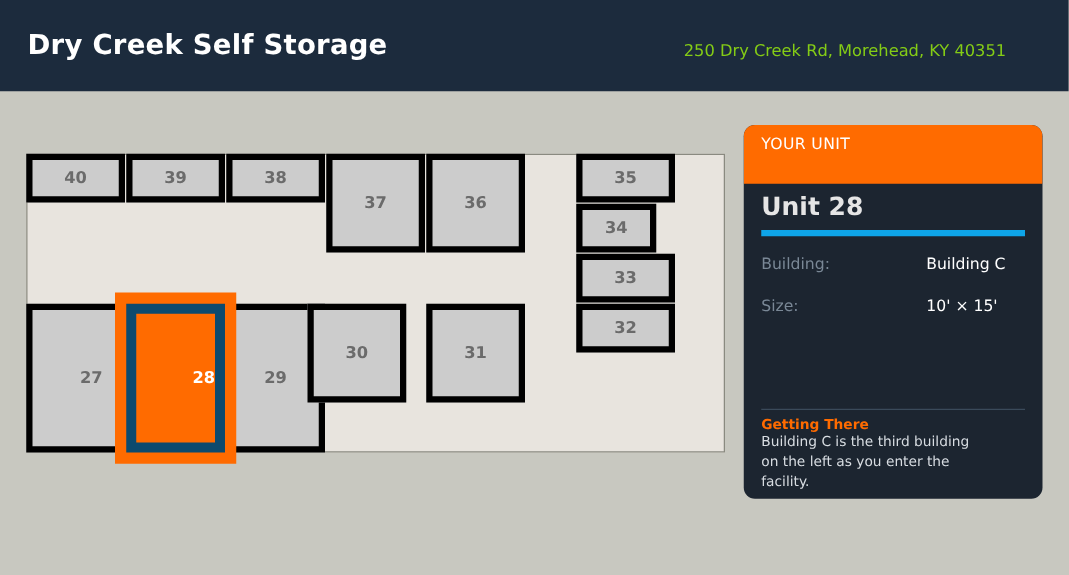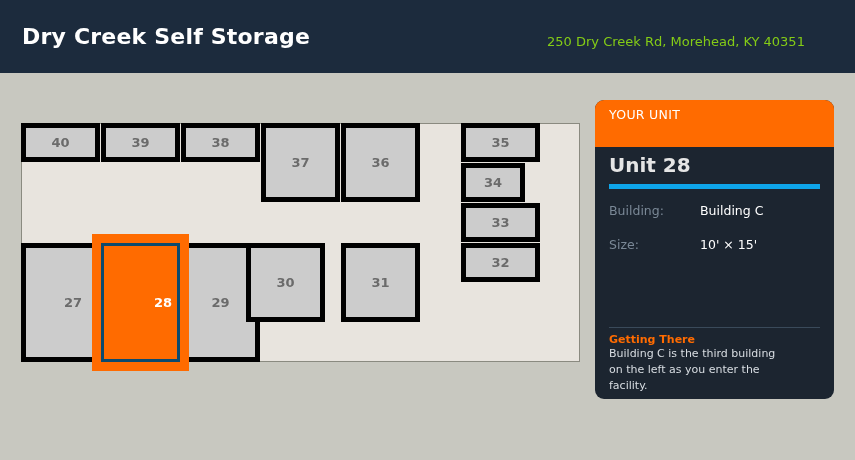--- a/index.html
+++ b/index.html
@@ -4,27 +4,27 @@
 <style>
   * { box-sizing: border-box; margin: 0; padding: 0; }
   html, body { width: 855px; height: 460px; overflow: hidden; }
   body { background: #c8c8c0; font-family: "DejaVu Sans", sans-serif; position: relative; }
   .header { position: absolute; left: 0; top: 0; width: 855px; height: 73px; background: #1c2b3d; }
   .title { position: absolute; left: 22px; top: 24px; color: #ffffff; font-size: 22px; font-weight: bold; letter-spacing: 0.2px; }
   .address { position: absolute; left: 547px; top: 34px; color: #84cc16; font-size: 13px; }
   .map { position: absolute; left: 21px; top: 123px; width: 559px; height: 239px; background: #e8e4de; border: 1px solid #8a8a80; }
   .unit { position: absolute; background: #cccccc; border: 5px solid #000000; color: #6b6b6b; font-weight: bold; font-size: 13px; display: flex; align-items: center; justify-content: center; cursor: pointer; }
   .unit.selected-outer { background: #ff6b00; border: none; }
-  .unit.selected { background: #ff6b00; border: 3px solid #0c4a6e; color: #ffffff; z-index: 2; padding-left: 45px; }
+  .unit.selected { background: #ff6b00; border: 8px solid #0c4a6e; color: #ffffff; z-index: 2; padding-left: 45px; }
   .panel { position: absolute; left: 595px; top: 100px; width: 239px; height: 299px; background: #1c2530; border-radius: 9px; overflow: hidden; }
   .panel-head { height: 47px; background: #ff6b00; padding: 7px 14px; }
   .panel-label { color: #ffffff; font-size: 12.5px; letter-spacing: 0.3px; }
   .panel-body { padding: 6px 14px 0 14px; }
   .unit-name { color: #e5e5e5; font-size: 20px; font-weight: bold; padding-bottom: 5px; border-bottom: 5px solid #0ea5e9; height: 36px; }
-  .row { display: flex; height: 34px; align-items: center; font-size: 12.5px; }
+  .row { display: flex; height: 34px; align-items: center; font-size: 12.5px; gap: 41px; }
   .row .k { width: 91px; color: #7a8896; }
   .row .v { color: #ffffff; }
   .rows { padding-top: 4px; height: 139px; border-bottom: 1px solid #3a4a5a; }
   .directions-title { color: #ff6b00; font-size: 11px; font-weight: bold; margin-top: 5px; }
   .directions-text { color: #d8dde2; font-size: 11px; line-height: 16px; width: 170px; }
 </style>
 </head>
 <body>
 
 <div class="header">

